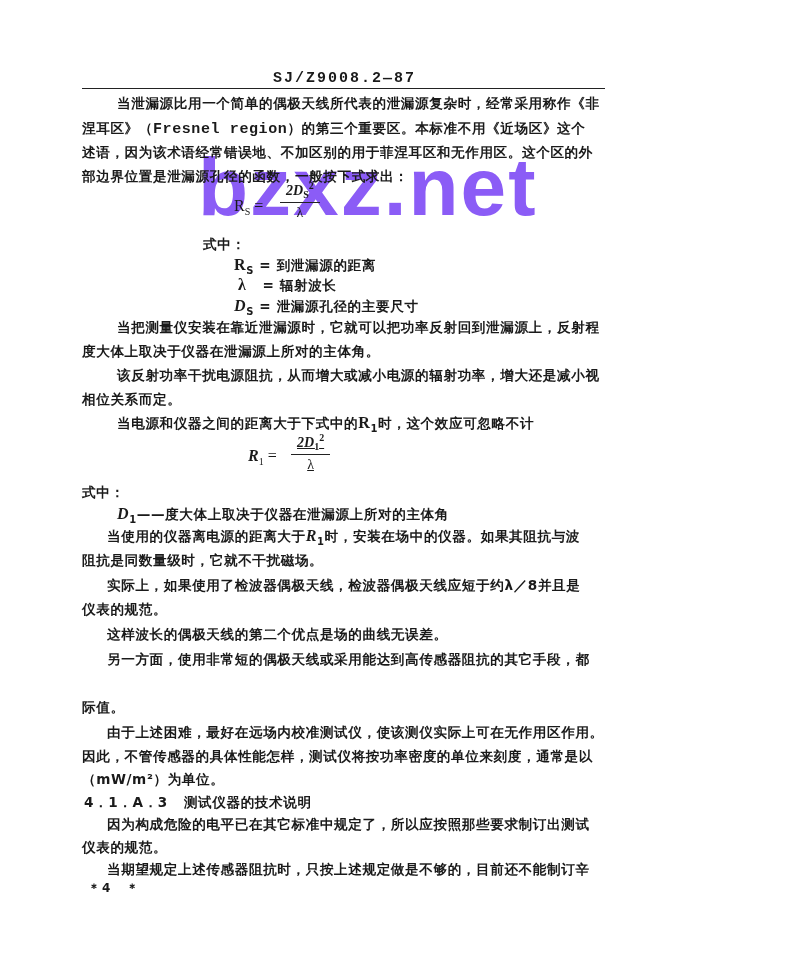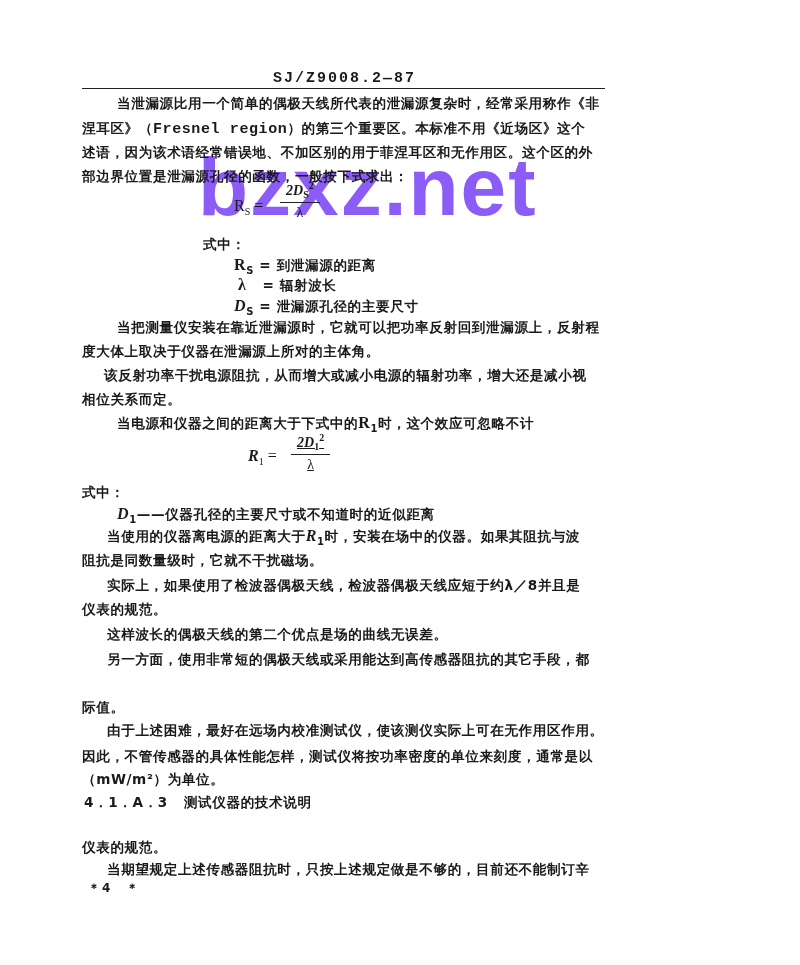--- a/index.html
+++ b/index.html
@@ -65,62 +65,63 @@
   <div class="line" style="left:238px; top:276px;">
     <span class="sym">λ</span>&nbsp;&nbsp; <span>= 辐射波长</span>
   </div>
   <div class="line" style="left:234px; top:297px;">
     <span class="sym it">D</span><sub>S</sub> <span>= 泄漏源孔径的主要尺寸</span>
   </div>
 
   <div class="line" style="left:117px; top:318px;">当把测量仪安装在靠近泄漏源时，它就可以把功率反射回到泄漏源上，反射程</div>
   <div class="line" style="left:82px; top:342px;">度大体上取决于仪器在泄漏源上所对的主体角。</div>
 
-  <div class="line" style="left:104px; top:366px;">该反射功率干扰电源阻抗，从而增大或减小电源的辐射功率，增大还是减小视</div>
+  <div class="line" style="left:117px; top:366px;">该反射功率干扰电源阻抗，从而增大或减小电源的辐射功率，增大还是减小视</div>
   <div class="line" style="left:82px; top:390px;">相位关系而定。</div>
 
   <div class="line" style="left:117px; top:414px;">
     <span>当电源和仪器之间的距离大于下式中的</span><span class="sym">R</span><sub>1</sub><span>时，这个效应可忽略不计</span>
   </div>
 
   <div class="formula" style="left:248px; top:447px;">
     <span class="sym it">R</span><sub>1</sub>
     <span class="sym">=</span>
   </div>
   <div class="frac formula" style="left:291px; top:432px;text-decoration:underline;">
     <div class="num">
       <span class="it">2D</span><sub>1</sub><sup>2</sup>
     </div>
     <div class="den">λ</div>
   </div>
 
   <div class="line" style="left:82px; top:483px;">式中：</div>
   <div class="line" style="left:117px; top:505px;">
-    <span class="sym it">D</span><sub>1</sub><span>——仪器孔径的主要尺寸或不知道时的近似距离</span>
+    <span class="sym it">D</span><sub>1</sub><span>——度大体上取决于仪器在泄漏源上所对的主体角</span>
   </div>
 
   <div class="line" style="left:107px; top:527px;">
     <span>当使用的仪器离电源的距离大于</span><span class="sym it">R</span><sub>1</sub><span>时，安装在场中的仪器。如果其阻抗与波</span>
   </div>
   <div class="line" style="left:82px; top:551px;">阻抗是同数量级时，它就不干扰磁场。</div>
 
   <div class="line" style="left:107px; top:576px;">实际上，如果使用了检波器偶极天线，检波器偶极天线应短于约λ／8并且是</div>
   <div class="line" style="left:82px; top:600px;">仪表的规范。</div>
 
   <div class="line" style="left:107px; top:625px;">这样波长的偶极天线的第二个优点是场的曲线无误差。</div>
 
   <div class="line" style="left:107px; top:650px;">另一方面，使用非常短的偶极天线或采用能达到高传感器阻抗的其它手段，都</div>
   <div class="line" style="left:82px; top:698px;">际值。</div>
 
-  <div class="line" style="left:107px; top:723px;font-family:Liberation Mono, monospace;">由于上述困难，最好在远场内校准测试仪，使该测仪实际上可在无作用区作用。</div>
+  <div class="line" style="left:107px; top:723px;">由于上述困难，最好在远场内校准测试仪，使该测仪实际上可在无作用区作用。</div>
   <div class="line" style="left:82px; top:747px;">因此，不管传感器的具体性能怎样，测试仪将按功率密度的单位来刻度，通常是以</div>
   <div class="line" style="left:82px; top:770px;">（mW/m²）为单位。</div>
 
   <div class="line" style="left:84px; top:793px;">
     <span>4．1．A．3</span>&nbsp;&nbsp;&nbsp;<span>测试仪器的技术说明</span>
   </div>
 
+  <div class="line" style="left:107px; top:815px;">因为构成危险的电平已在其它标准中规定了，所以应按照那些要求制订出测试</div>
   <div class="line" style="left:82px; top:838px;">仪表的规范。</div>
 
   <div class="line" style="left:107px; top:860px;">当期望规定上述传感器阻抗时，只按上述规定做是不够的，目前还不能制订辛</div>
 
   <div class="footer" style="top:880px;">＊4　＊</div>
 </div>
 
 </body></html>

